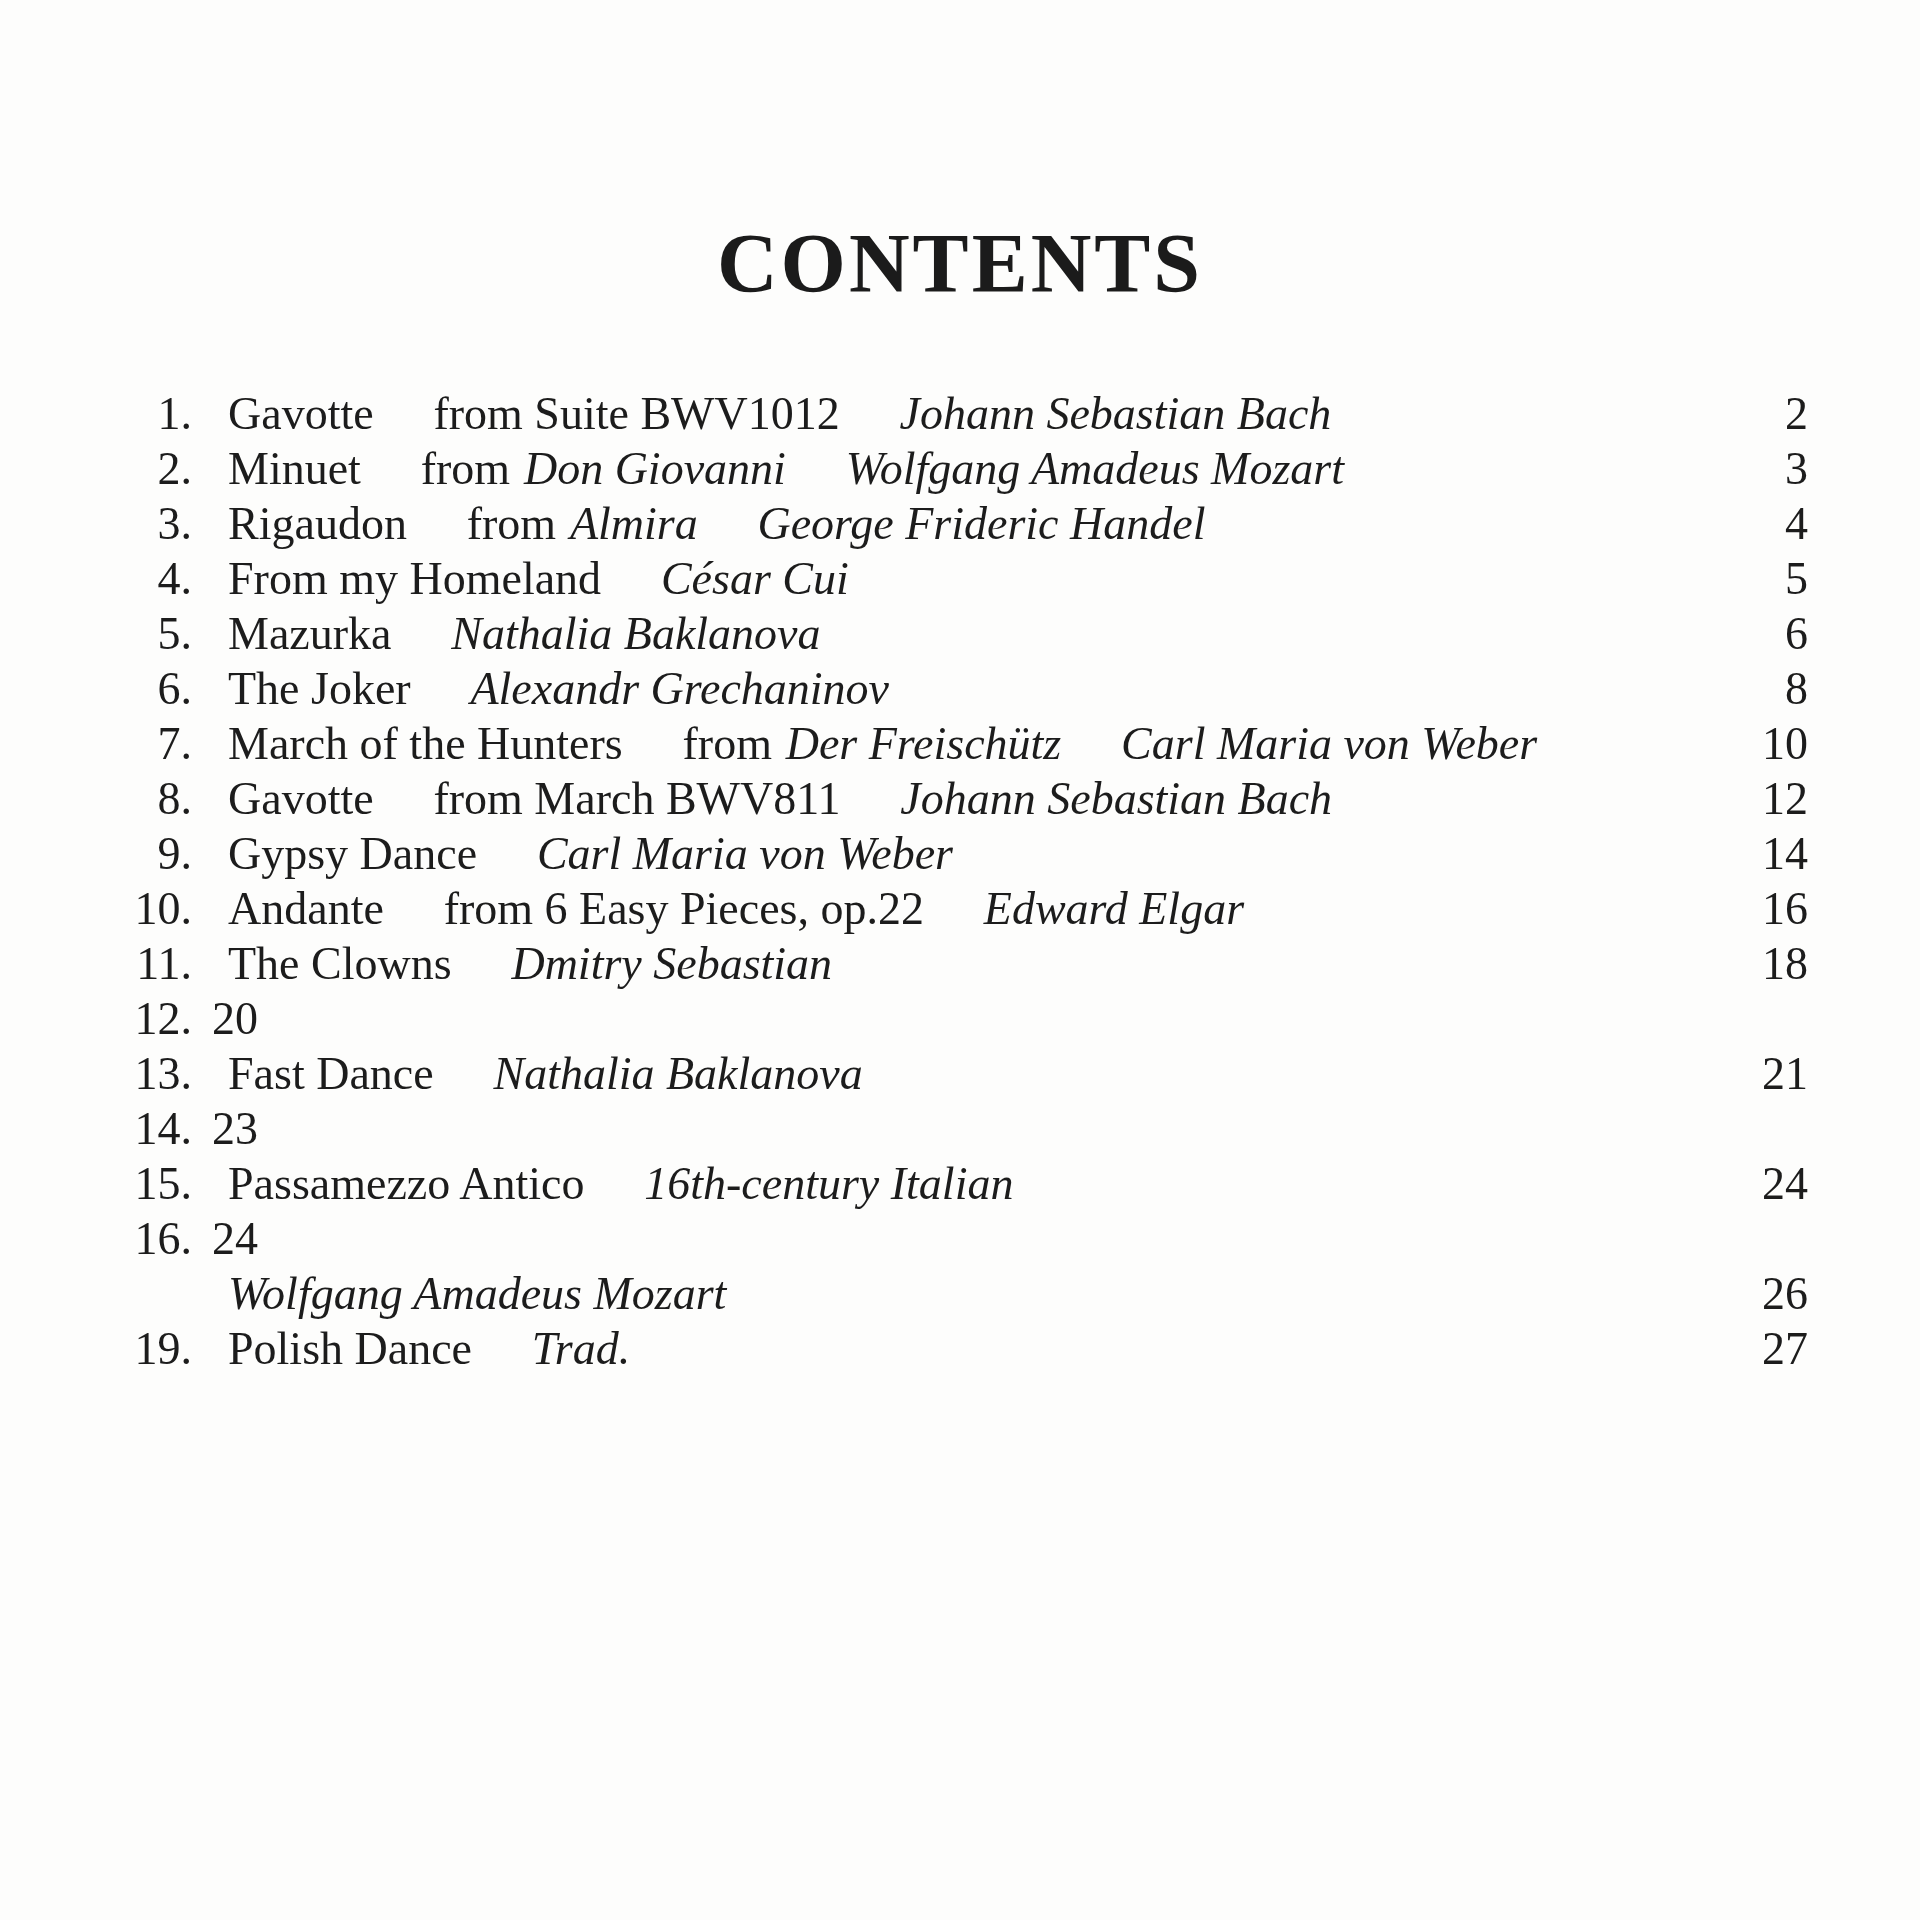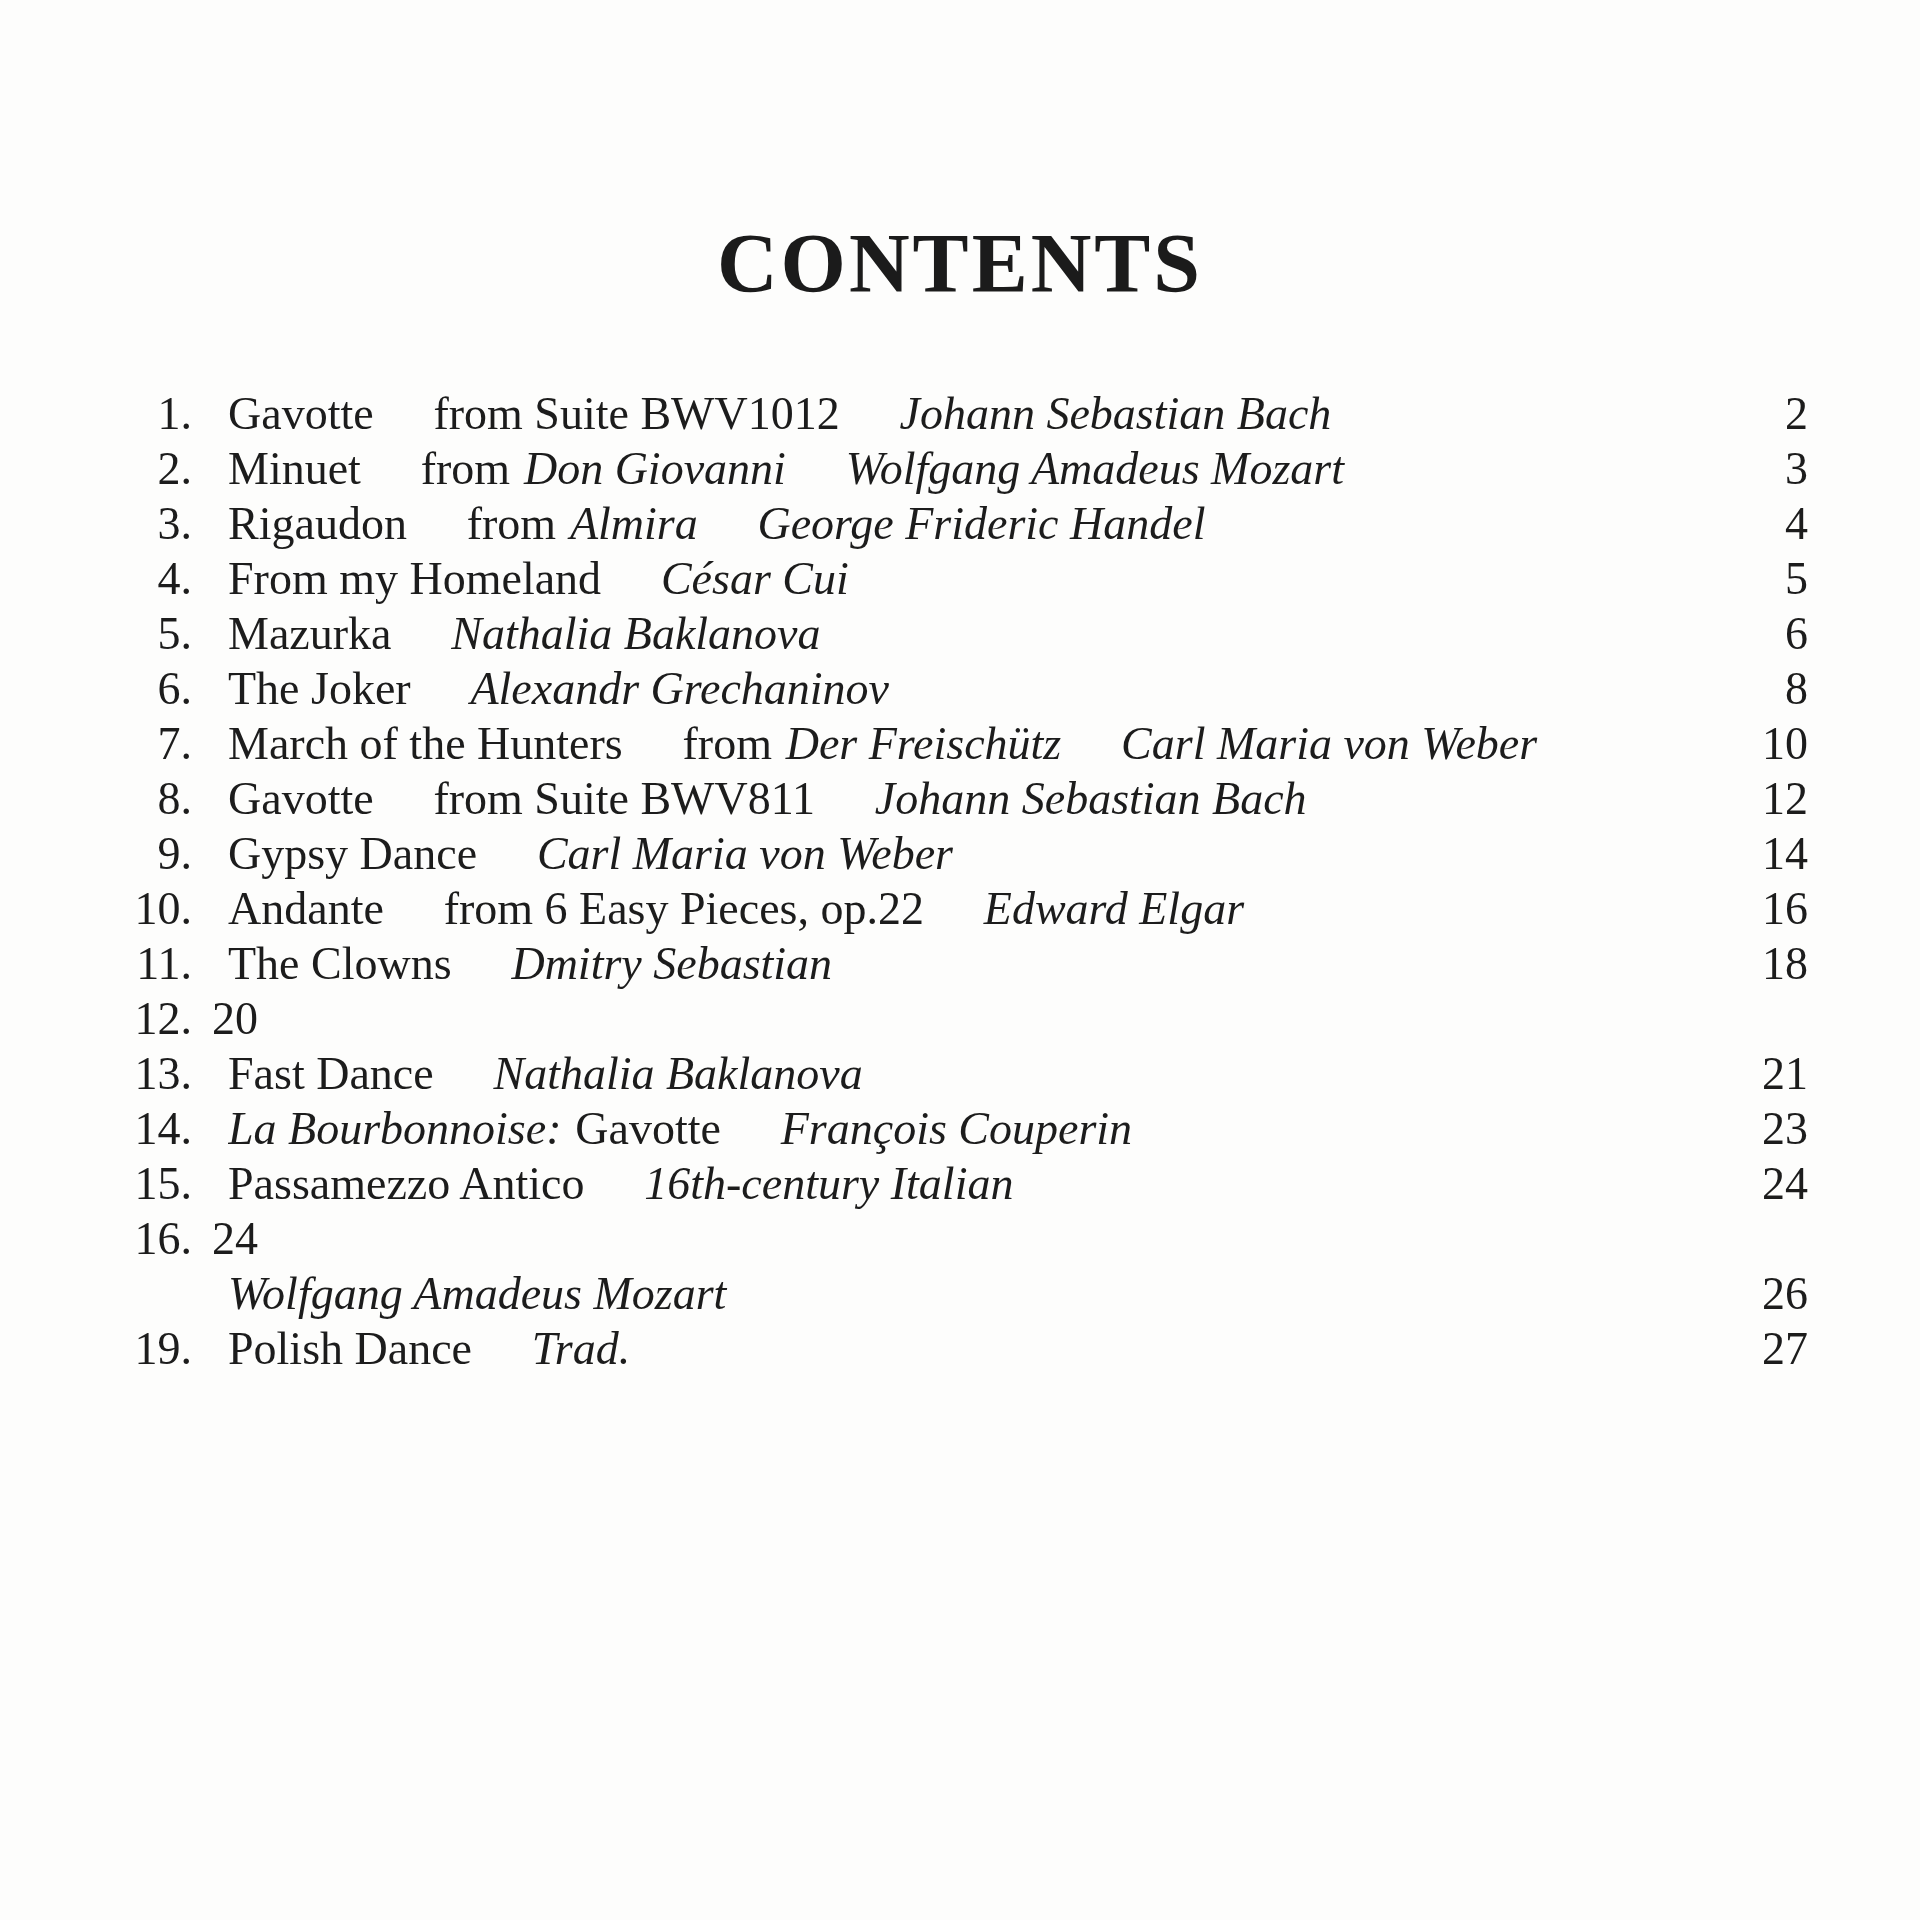--- a/index.html
+++ b/index.html
@@ -102,21 +102,21 @@
   </div>
 
   <div class="row">
     <span class="num">7.</span>
     <span class="entry"><span class="chunk"><span class="seg">March of the Hunters</span></span><span class="chunk"><span class="seg">from</span><span class="seg italic">Der Freischütz</span></span><span class="chunk"><span class="seg italic">Carl Maria von Weber</span></span></span>
     <span class="pg">10</span>
   </div>
 
   <div class="row">
     <span class="num">8.</span>
-    <span class="entry"><span class="chunk"><span class="seg">Gavotte</span></span><span class="chunk"><span class="seg">from Suite BWV811</span></span><span class="chunk"><span class="seg italic">Johann Sebastian Bach</span></span></span>
+    <span class="entry"><span class="chunk"><span class="seg">Gavotte</span></span><span class="chunk"><span class="seg">from March BWV811</span></span><span class="chunk"><span class="seg italic">Johann Sebastian Bach</span></span></span>
     <span class="pg">12</span>
   </div>
 
   <div class="row">
     <span class="num">9.</span>
     <span class="entry"><span class="chunk"><span class="seg">Gypsy Dance</span></span><span class="chunk"><span class="seg italic">Carl Maria von Weber</span></span></span>
     <span class="pg">14</span>
   </div>
 
   <div class="row">
@@ -137,21 +137,20 @@
   </div>
 
   <div class="row">
     <span class="num">13.</span>
     <span class="entry"><span class="chunk"><span class="seg">Fast Dance</span></span><span class="chunk"><span class="seg italic">Nathalia Baklanova</span></span></span>
     <span class="pg">21</span>
   </div>
 
   <div class="row">
     <span class="num">14.</span>
-    <span class="entry"><span class="chunk"><span class="seg italic">La Bourbonnoise:</span><span class="seg">Gavotte</span></span><span class="chunk"><span class="seg italic">François Couperin</span></span></span>
     <span class="pg">23</span>
   </div>
 
   <div class="row">
     <span class="num">15.</span>
     <span class="entry"><span class="chunk"><span class="seg">Passamezzo Antico</span></span><span class="chunk"><span class="seg italic">16th-century Italian</span></span></span>
     <span class="pg">24</span>
   </div>
 
   <div class="row">

